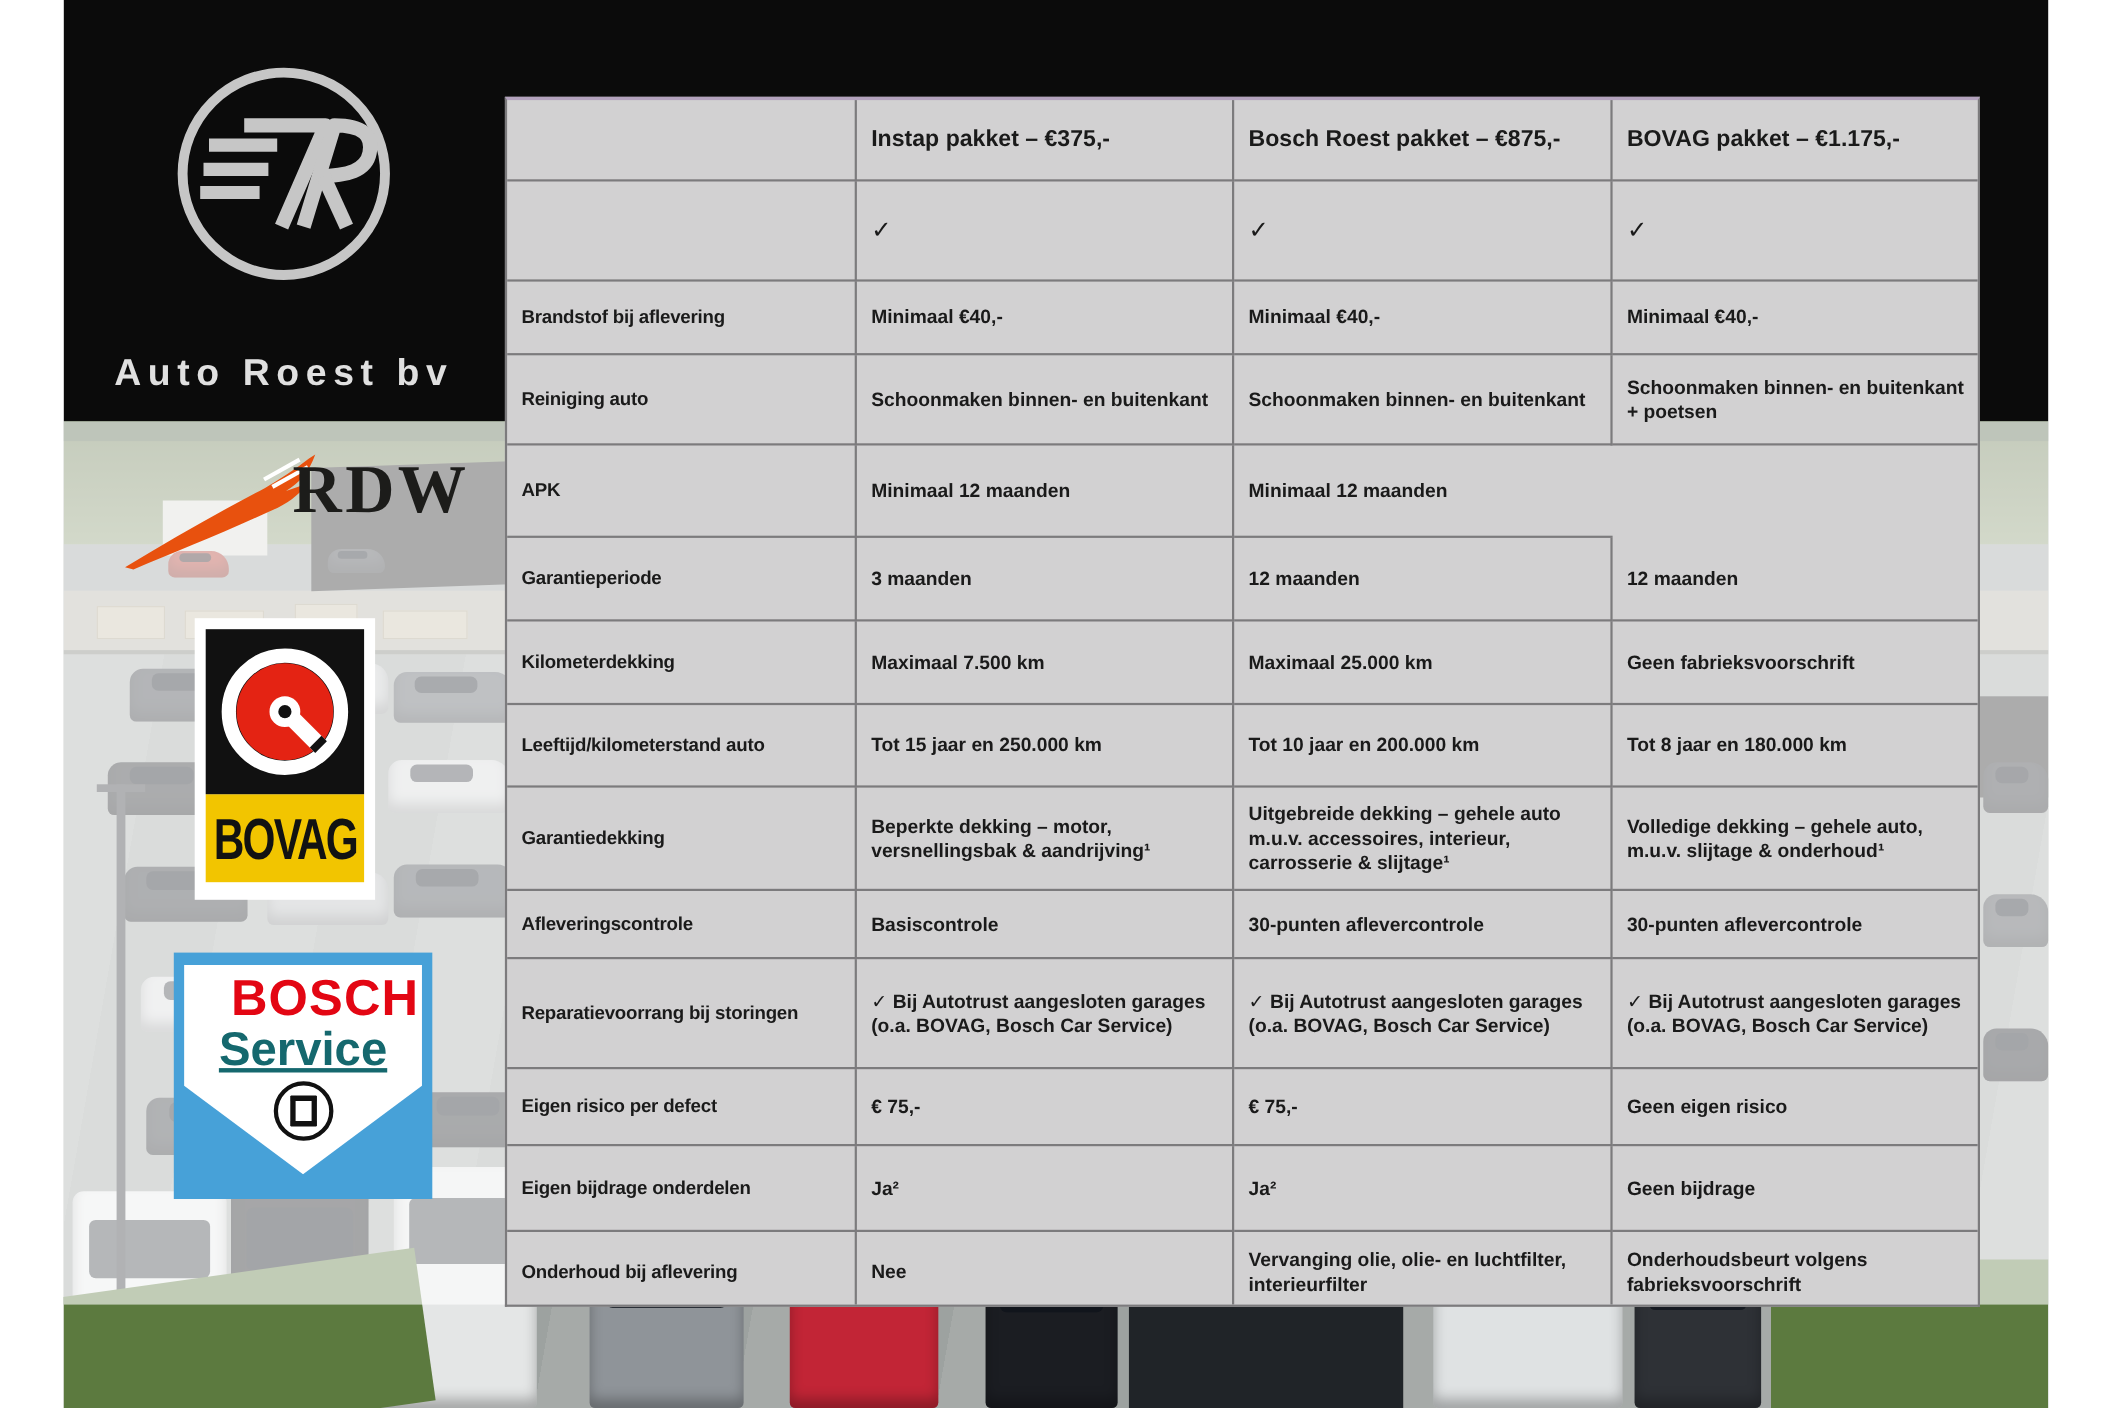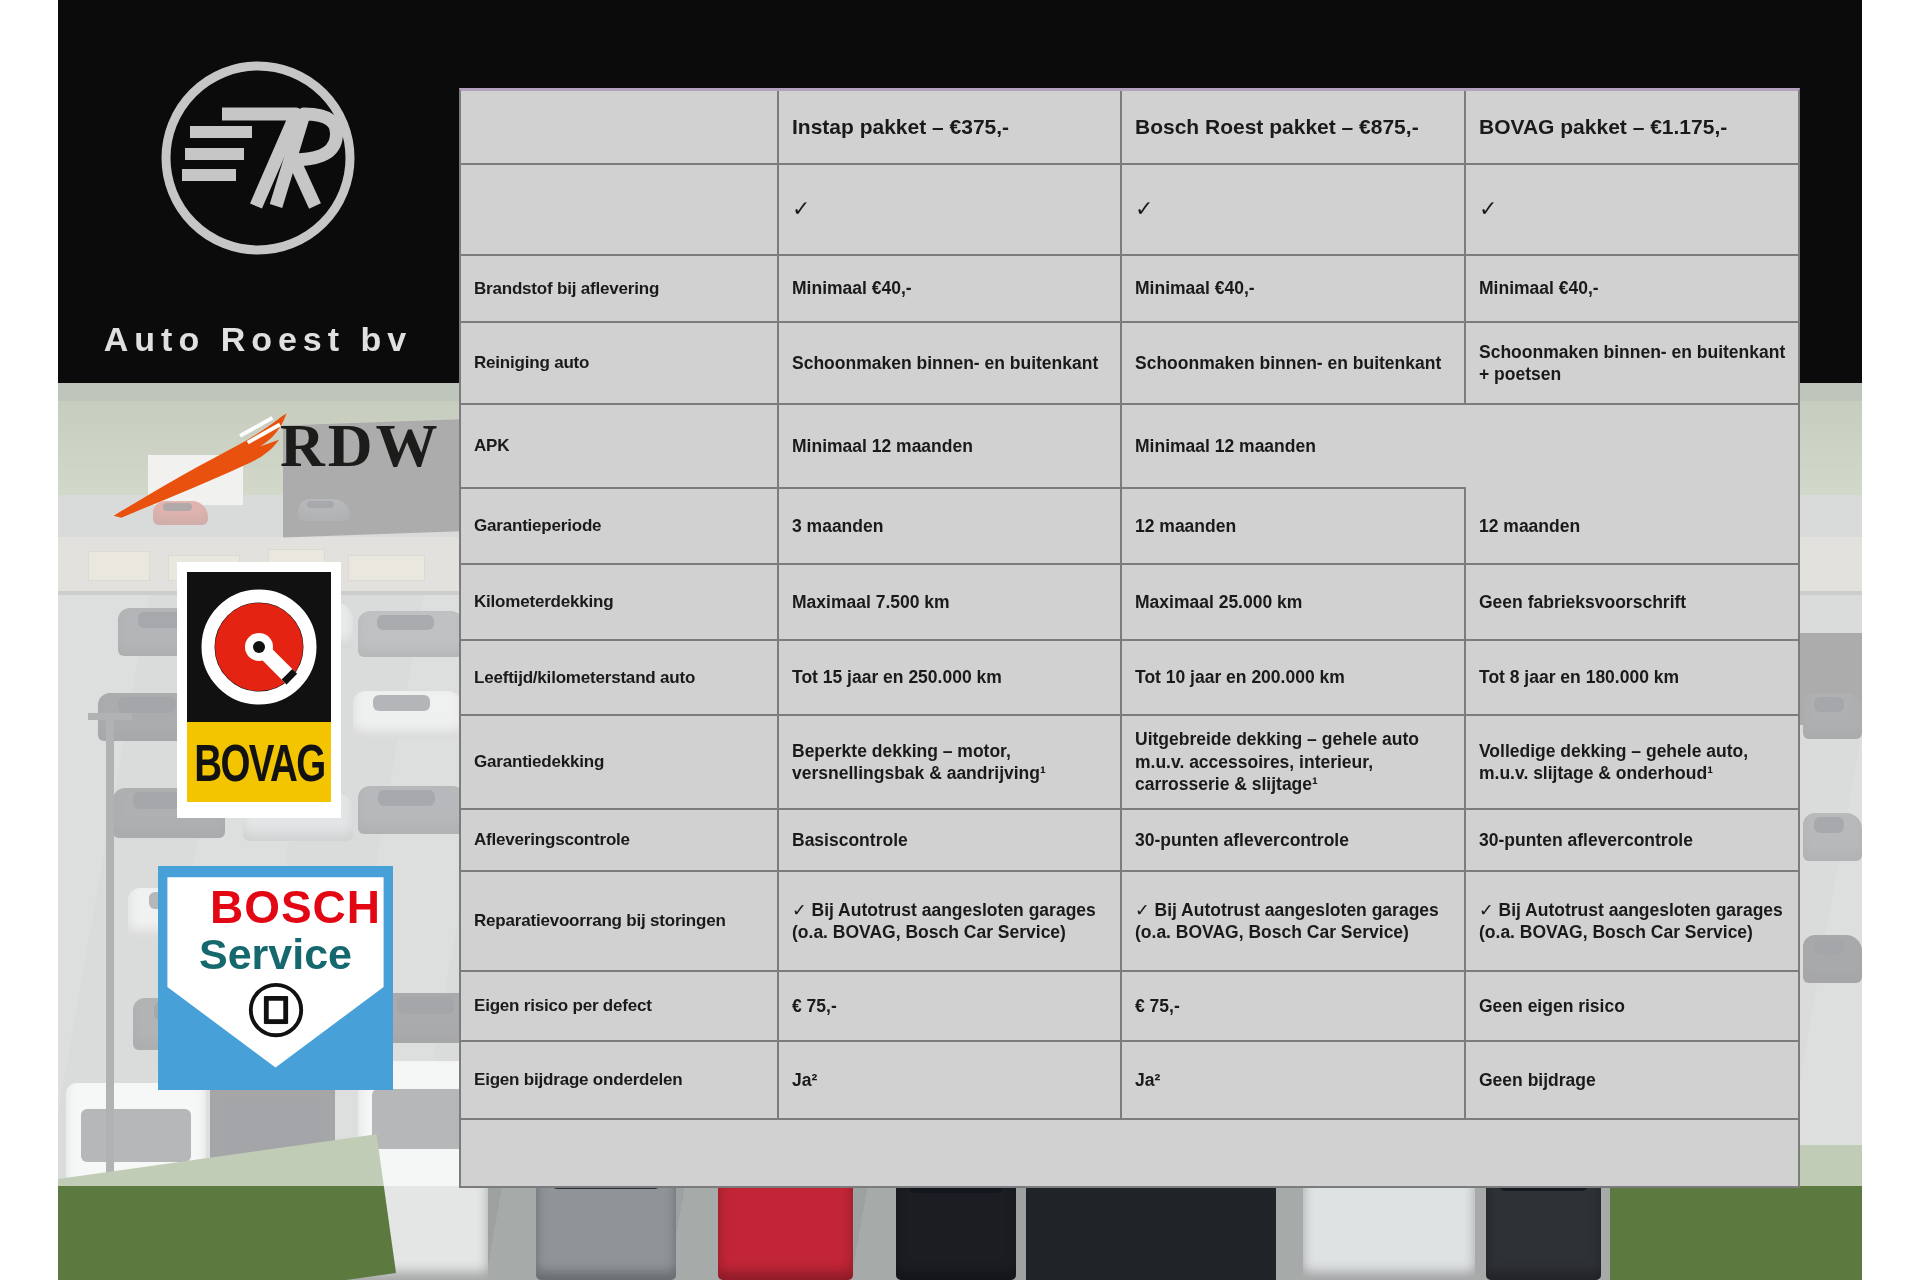--- a/index.html
+++ b/index.html
@@ -33,34 +33,34 @@
   .canopy{position:absolute;background:#202428;clip-path:polygon(0 32%,55% 0,100% 26%,100% 100%,0 100%);}
   .wash{position:absolute;left:0;top:0;width:100%;height:803px;background:rgba(255,255,255,.62);}
   
   .aroest{position:absolute;left:58px;top:0;width:400px;height:383px;}
   .aroest svg{position:absolute;left:90px;top:48px;}
   .aroest-name{position:absolute;left:0;bottom:24px;width:100%;text-align:center;
     color:#e0e0e0;font-size:34px;font-weight:700;letter-spacing:6px;}
   
   .rdw{position:absolute;left:90px;top:392px;width:460px;height:145px;}
   .rdw svg{position:absolute;left:18px;top:10px;}
-  .rdw-word{position:absolute;left:190px;top:18px;font-family:"Liberation Serif","DejaVu Serif",serif;
+  .rdw-word{position:absolute;left:176px;top:18px;font-family:"Liberation Serif","DejaVu Serif",serif;
     font-size:62px;font-weight:600;color:#1c1c1a;letter-spacing:3px;}
   
   .bovag{position:absolute;left:177px;top:562px;width:164px;height:256px;background:#ffffff;
          box-sizing:border-box;padding:10px;}
   .bv-top{position:relative;width:100%;height:150px;background:#111111;overflow:hidden;}
   .bv-yellow{width:100%;height:80px;background:#f2c500;display:flex;align-items:center;justify-content:center;}
   .bv-word{font-size:47px;font-weight:700;color:#121212;letter-spacing:-2px;transform:scale(.82,1.12);}
   
   .bosch{position:absolute;left:158px;top:866px;width:235px;height:224px;background:#47a1d8;}
   .bosch-shield{position:absolute;left:0;top:0;width:100%;height:100%;background:#ffffff;
     clip-path:polygon(4% 5%,96% 5%,96% 54%,50% 90%,4% 54%);text-align:center;}
   .bosch-word{margin-top:14px;font-size:46px;font-weight:700;color:#e30613;letter-spacing:1px;padding-left:40px;}
-  .bosch-sub{margin-top:-4px;font-size:43px;font-weight:700;color:#15686e;}
+  .bosch-sub{margin-top:-4px;font-size:43px;font-weight:700;color:#15686e;text-decoration:underline;}
   .bosch-shield svg{margin-top:0px;}
   
   .tbl{position:absolute;left:459px;top:88px;width:1341px;height:1100px;box-sizing:border-box;
        background:var(--tbl-bg);border:2px solid var(--grid);border-top:3px solid #b3a2bd;overflow:hidden;color:var(--ink);}
   .trow{display:grid;grid-template-columns:318px 343px 344px 332px;}
   .cell{border-right:2px solid var(--grid);border-bottom:2px solid var(--grid);
         display:flex;align-items:center;padding:0 12px 0 13px;box-sizing:border-box;
         font-weight:700;line-height:1.28;}
   .cell:last-child{border-right:none;}
   .trow.last .cell{border-bottom:none;}
@@ -316,15 +316,21 @@
         <div class="cell vc">€ 75,-</div>
         <div class="cell vc">€ 75,-</div>
         <div class="cell vc">Geen eigen risico</div>
       </div>
       <div class="trow" style="height: 78px;">
         <div class="cell lc">Eigen bijdrage onderdelen</div>
         <div class="cell vc">Ja²</div>
         <div class="cell vc">Ja²</div>
         <div class="cell vc">Geen bijdrage</div>
       </div>
+      <div class="trow last" style="height: 73px;">
+        <div class="cell lc">Onderhoud bij aflevering</div>
+        <div class="cell vc">Nee</div>
+        <div class="cell vc">Vervanging olie, olie- en luchtfilter, interieurfilter</div>
+        <div class="cell vc">Onderhoudsbeurt volgens fabrieksvoorschrift</div>
+      </div>
     </div>
 
 </div>
 
 </body></html>

